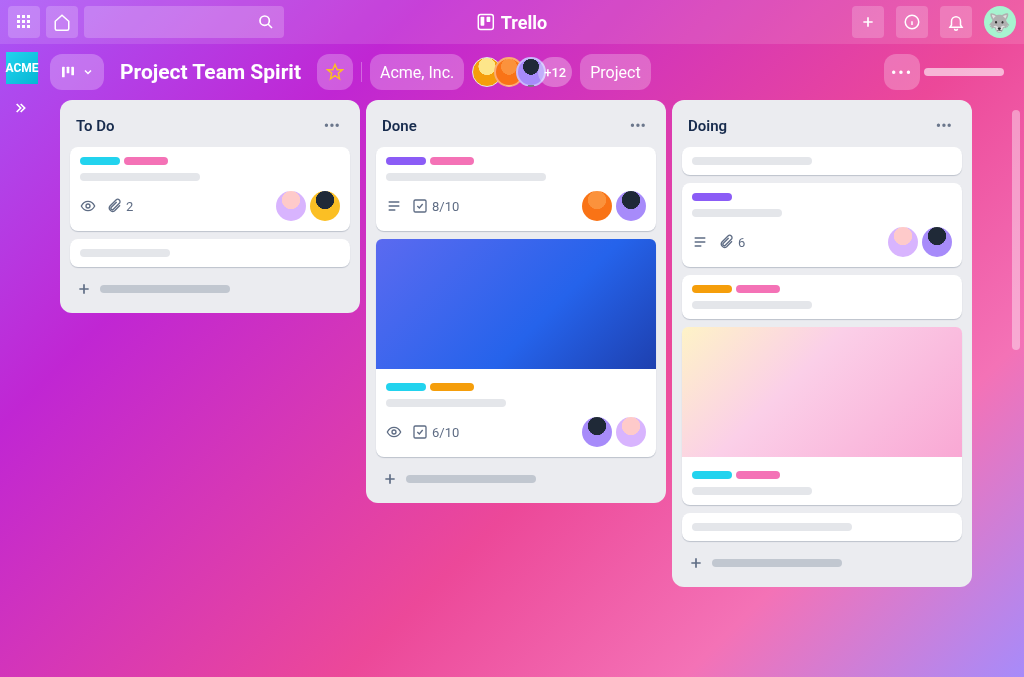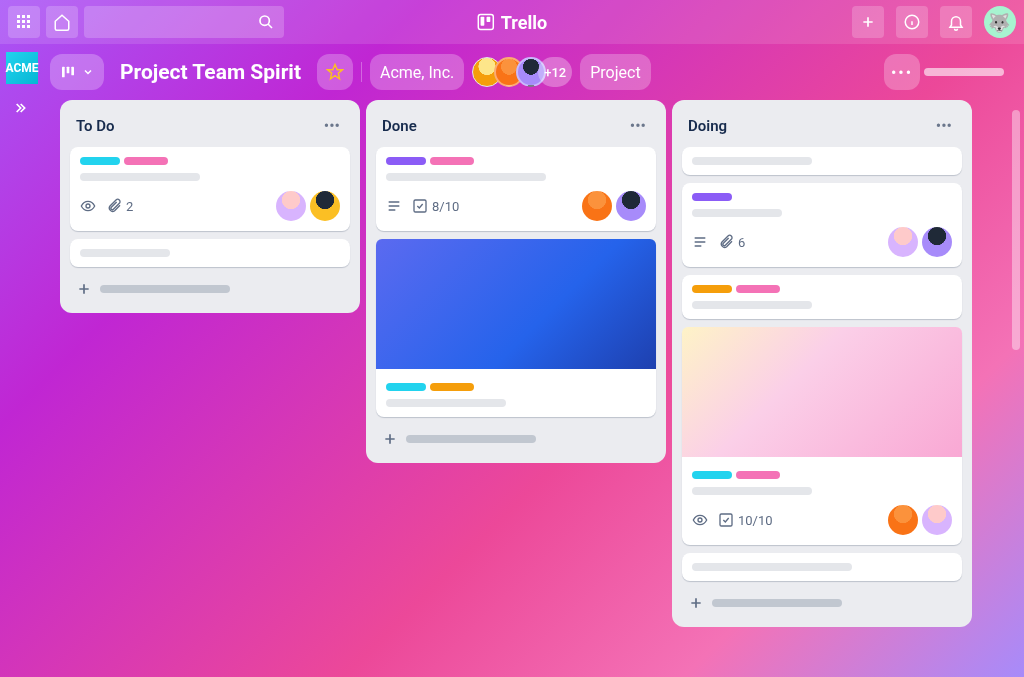--- a/index.html
+++ b/index.html
@@ -283,20 +283,41 @@
       </div>
     </div>
 
     <div class="card">
       <div class="card-cover cover-blue"></div>
       <div class="labels">
         <div class="label-pill w40" style="background:#22d3ee;"></div>
         <div class="label-pill w44" style="background:#f59e0b;"></div>
       </div>
       <div class="line-gray w120"></div>
+      <div class="card-footer">
+        <div class="badges">
+          <span class="badge">
+              <svg width="16" height="16" viewBox="0 0 24 24" fill="none" stroke="#5e6c84" stroke-width="2">
+                <path d="M2 12s3.5-7 10-7 10 7 10 7-3.5 7-10 7-10-7-10-7z"></path>
+                <circle cx="12" cy="12" r="3"></circle>
+              </svg>
+            </span>
+          <span class="badge">
+              <svg width="16" height="16" viewBox="0 0 24 24" fill="none" stroke="#5e6c84" stroke-width="2">
+                <rect x="3" y="3" width="18" height="18" rx="2"></rect>
+                <path d="M8 12l3 3 5-6"></path>
+              </svg>
+              <span>6/10</span>
+            </span>
+        </div>
+        <div class="members">
+          <div class="card-mem av-d"></div>
+          <div class="card-mem av-e"></div>
+        </div>
+      </div>
     </div>
 
     <div class="add-card">
       <svg width="16" height="16" viewBox="0 0 24 24" stroke="#5e6c84" stroke-width="2.5">
           <path d="M12 5v14M5 12h14"></path>
         </svg>
       <div class="add-line"></div>
     </div>
   </div>
 
@@ -344,41 +365,20 @@
       <div class="line-gray w120"></div>
     </div>
 
     <div class="card">
       <div class="card-cover cover-pink"></div>
       <div class="labels">
         <div class="label-pill w40" style="background:#22d3ee;"></div>
         <div class="label-pill w44" style="background:#f472b6;"></div>
       </div>
       <div class="line-gray w120"></div>
-      <div class="card-footer">
-        <div class="badges">
-          <span class="badge">
-              <svg width="16" height="16" viewBox="0 0 24 24" fill="none" stroke="#5e6c84" stroke-width="2">
-                <path d="M2 12s3.5-7 10-7 10 7 10 7-3.5 7-10 7-10-7-10-7z"></path>
-                <circle cx="12" cy="12" r="3"></circle>
-              </svg>
-            </span>
-          <span class="badge">
-              <svg width="16" height="16" viewBox="0 0 24 24" fill="none" stroke="#5e6c84" stroke-width="2">
-                <rect x="3" y="3" width="18" height="18" rx="2"></rect>
-                <path d="M8 12l3 3 5-6"></path>
-              </svg>
-              <span>10/10</span>
-            </span>
-        </div>
-        <div class="members">
-          <div class="card-mem av-c"></div>
-          <div class="card-mem av-e"></div>
-        </div>
-      </div>
     </div>
 
     <div class="card">
       <div class="line-gray w160"></div>
     </div>
 
     <div class="add-card">
       <svg width="16" height="16" viewBox="0 0 24 24" stroke="#5e6c84" stroke-width="2.5">
           <path d="M12 5v14M5 12h14"></path>
         </svg>

